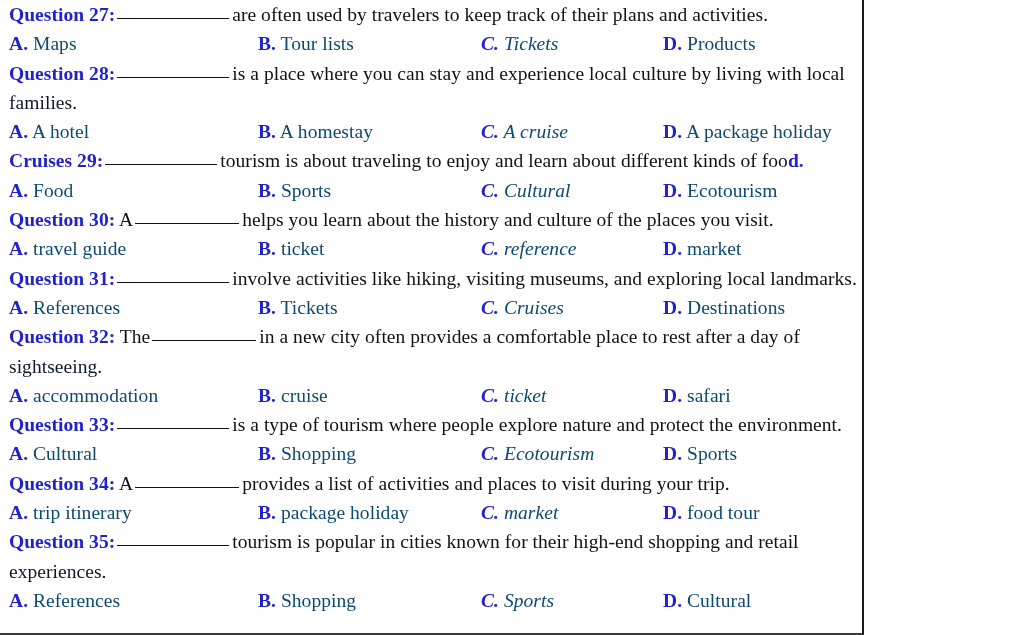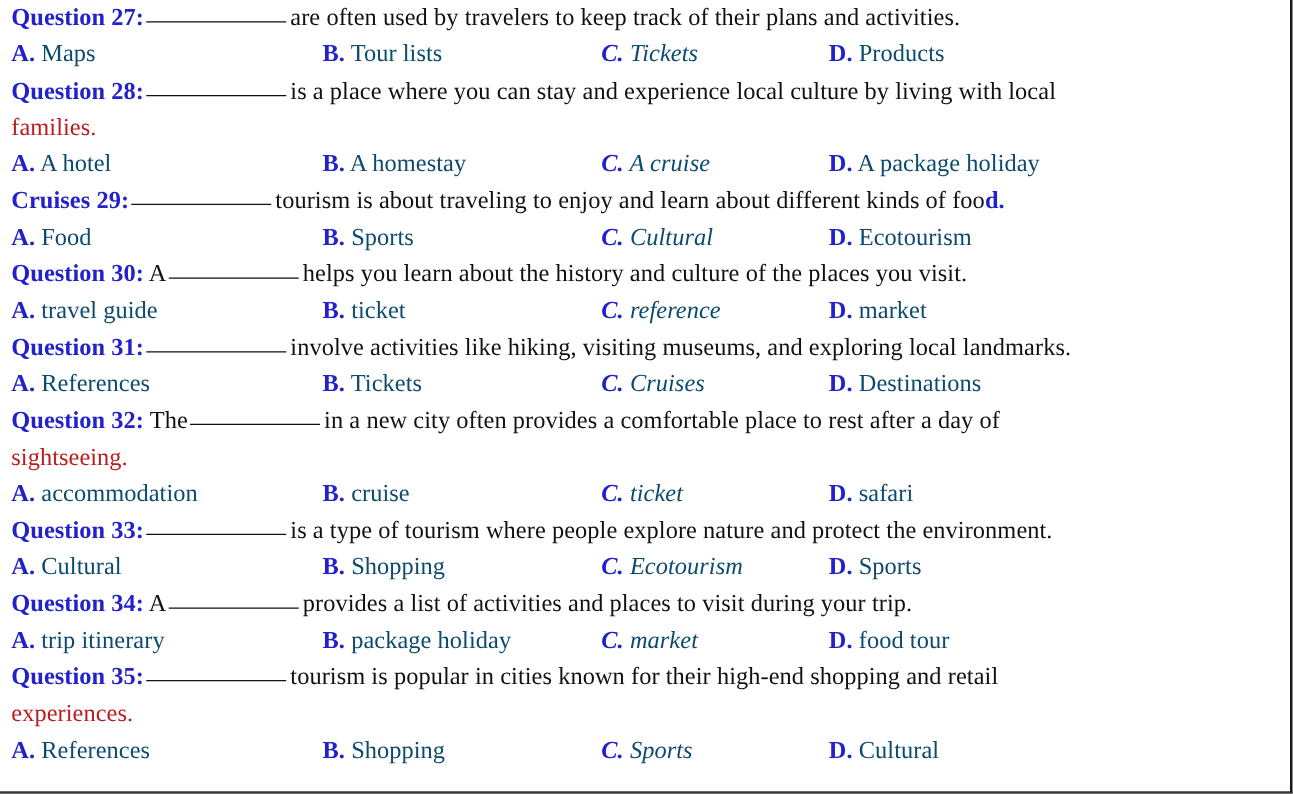--- a/index.html
+++ b/index.html
@@ -9,21 +9,21 @@
   }
   body {
     width: 1034px;
     height: 635px;
     overflow: hidden;
     font-family: "Liberation Serif", "DejaVu Serif", serif;
     color: #111111;
   }
   #page {
     position: relative;
-    width: 1034px;
+    width: 864px;
     height: 635px;
     box-sizing: border-box;
     background: #ffffff;
     border-right: 2px solid #1b1b1b;
     border-bottom: 2px solid #3a3a3a;
     padding: 0 0 0 9px;
   }
   .qline, .optline, .contline {
     font-size: 19.5px;
     line-height: 29.3px;
@@ -59,21 +59,21 @@
     font-weight: bold;
   }
   .opt .val {
     color: #0c4a6e;
   }
   .opt.a { left: 0px; }
   .opt.b { left: 249px; }
   .opt.c { left: 472px; font-style: italic; }
   .opt.d { left: 654px; }
 
-  .contline { color: #b91c1c; }
+  .contline { color: #0f172a; }
 </style>
 </head>
 <body>
 
 <div id="page">
 
   <div class="qline">
     <span class="qlabel">Question 27:</span><span class="qtext"></span><span class="blank w-long"></span><span class="qtext">are often used by travelers to keep track of their plans and activities.</span>
   </div>
   <div class="optline">

